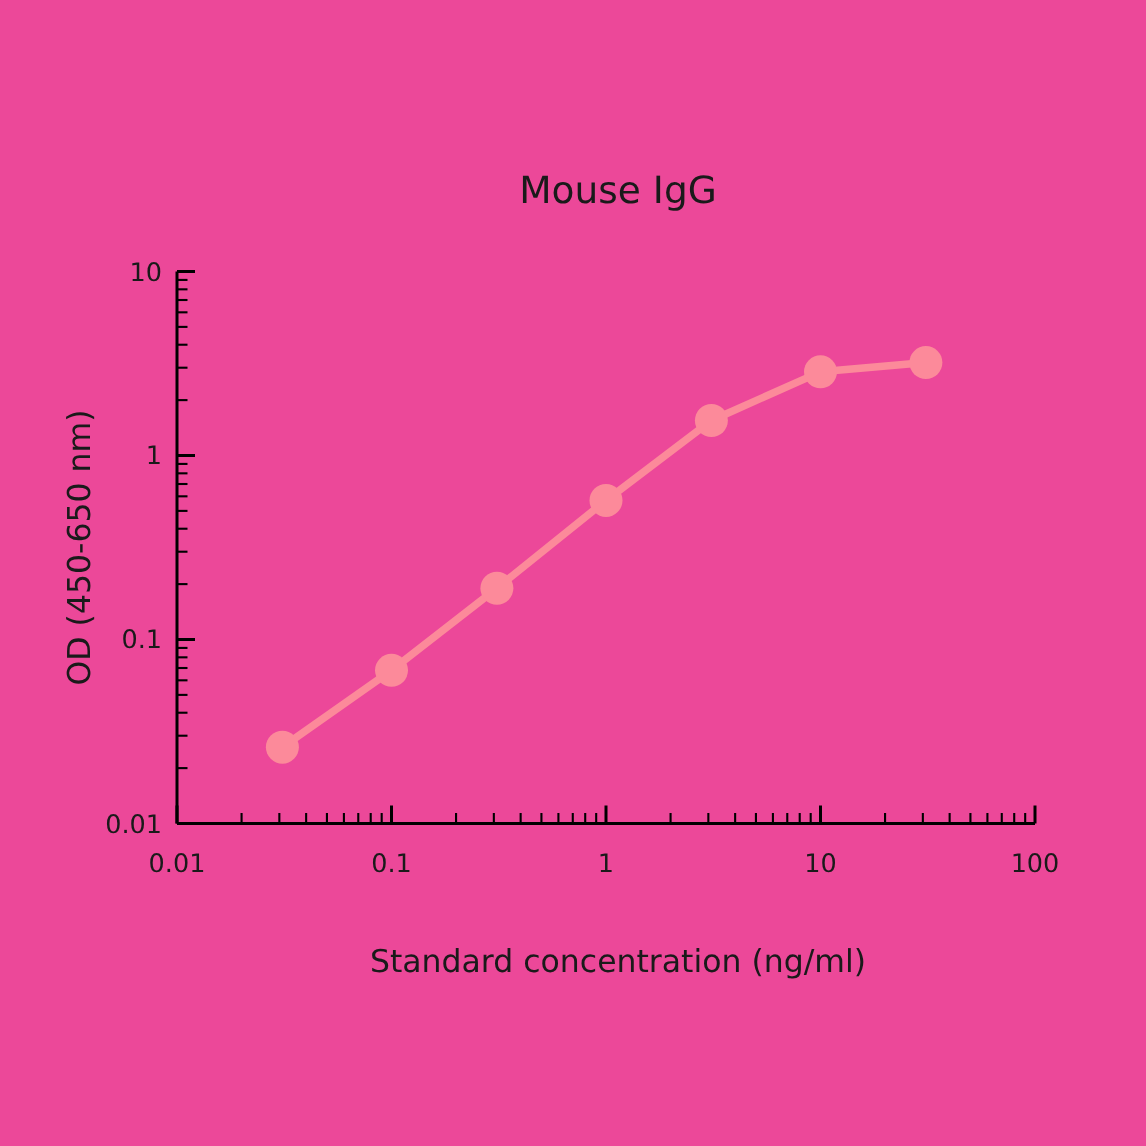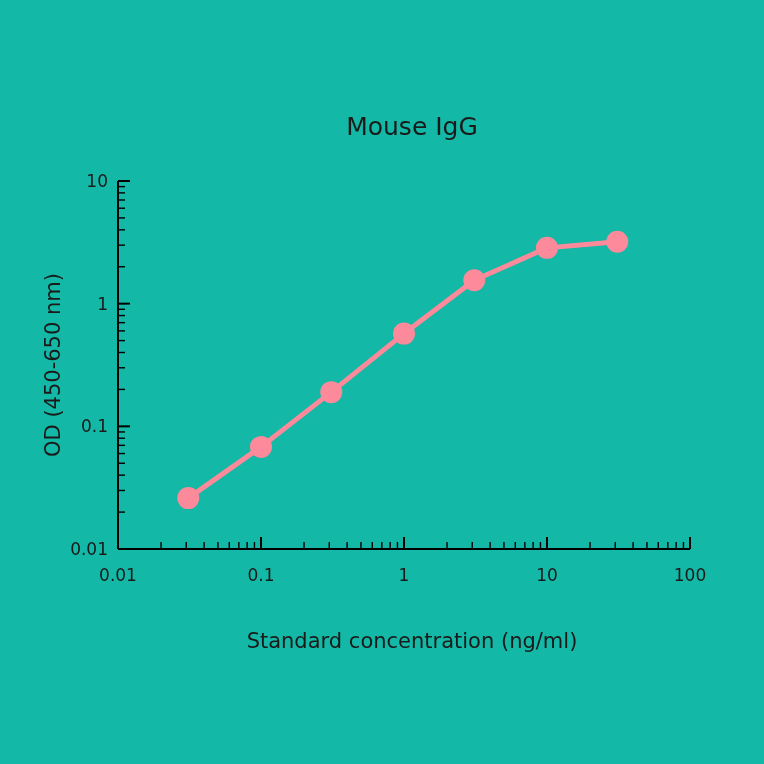--- a/index.html
+++ b/index.html
@@ -10,21 +10,21 @@
   body {
     width: 764px;
     height: 764px;
     font-family: "DejaVu Sans", sans-serif;
     overflow: hidden;
   }
   #chart-root {
     position: relative;
     width: 764px;
     height: 764px;
-    background: #14b8a6;
+    background: #ec4899;
   }
   svg.plot {
     display: block;
     width: 764px;
     height: 764px;
   }
   .chart-title {
     font-family: "DejaVu Sans", sans-serif;
     font-size: 25px;
     fill: #1a1a1a;

